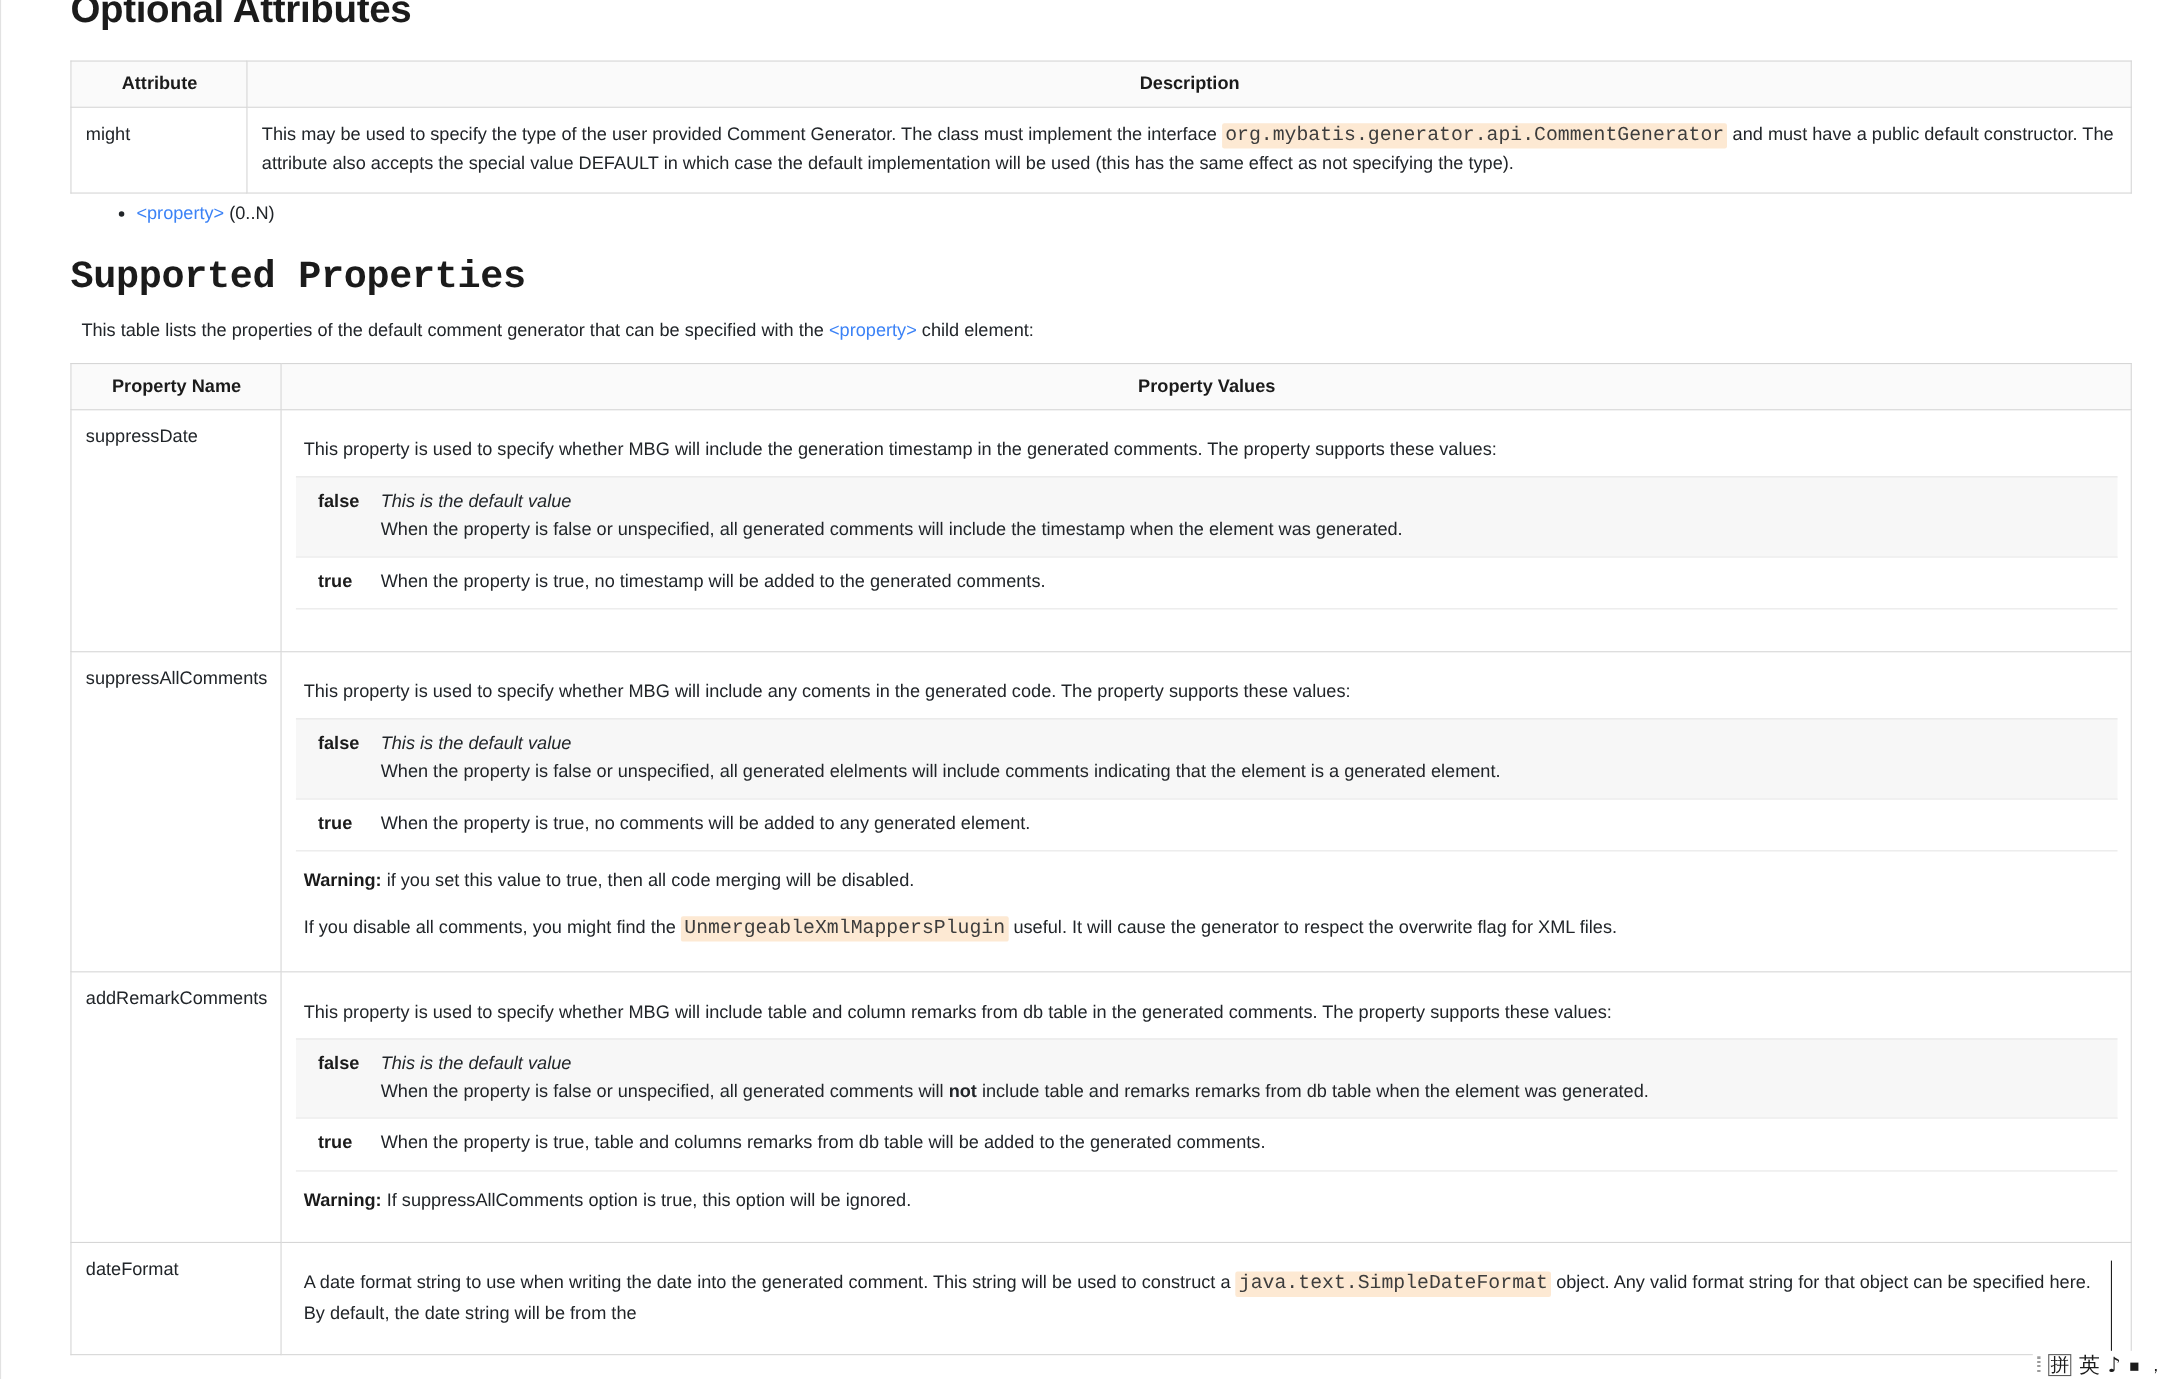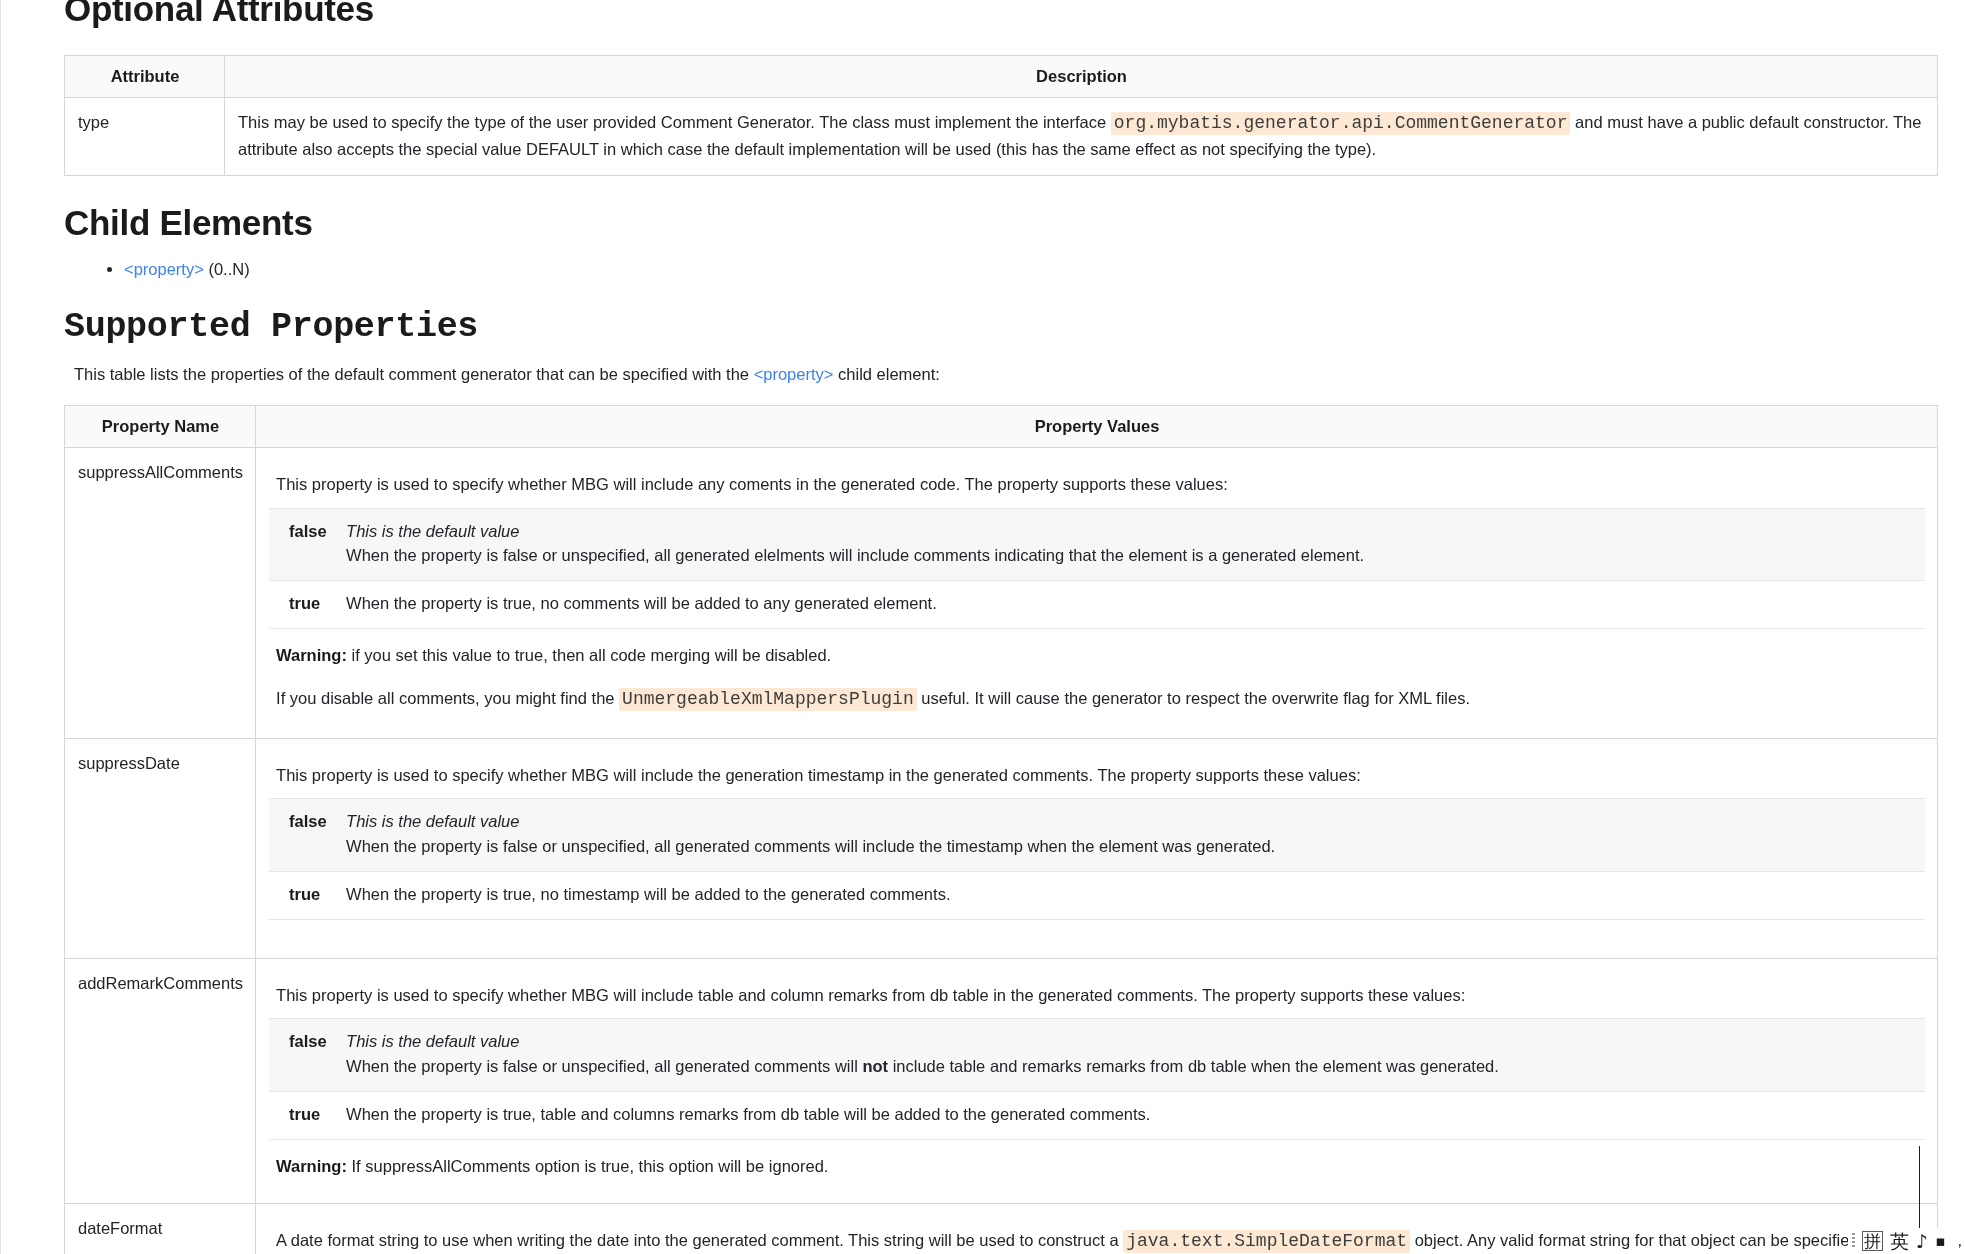--- a/index.html
+++ b/index.html
@@ -220,29 +220,28 @@
 
     <table class="doc t1">
       <thead>
         <tr>
           <th class="namecol">Attribute</th>
           <th>Description</th>
         </tr>
       </thead>
       <tbody>
         <tr>
-          <td class="namecell">type</td>
+          <td class="namecell">might</td>
           <td class="desc">
             <span>This may be used to specify the type of the user provided Comment Generator. The class must implement the interface </span><code class="inline">org.mybatis.generator.api.CommentGenerator</code><span> and must have a public default constructor. The attribute also accepts the special value DEFAULT in which case the default implementation will be used (this has the same effect as not specifying the type).</span>
           </td>
         </tr>
       </tbody>
     </table>
 
-    <h1 class="sect mid">Child Elements</h1>
 
     <ul class="childlist">
       <li>
         <a class="xlink" href="#">&lt;property&gt;</a><span> (0..N)</span>
       </li>
     </ul>
 
     <h1 class="sect mid2">Supported Properties</h1>
 
     <p class="intro">
@@ -252,20 +251,45 @@
     <table class="doc t2">
       <thead>
         <tr>
           <th class="namecol-2">Property Name</th>
           <th>Property Values</th>
         </tr>
       </thead>
       <tbody>
 
         <tr>
+          <td class="namecell-2">suppressDate</td>
+          <td class="valuescell">
+            <div class="vc-lead">This property is used to specify whether MBG will include the generation timestamp in the generated comments. The property supports these values:</div>
+
+            <div class="vc-block shaded">
+              <div class="vc-row">
+                <div class="vc-term">false</div>
+                <div class="vc-def">
+                  <span class="ital">This is the default value</span>
+                  <span class="second">When the property is false or unspecified, all generated comments will include the timestamp when the element was generated.</span>
+                </div>
+              </div>
+            </div>
+
+            <div class="vc-block plain">
+              <div class="vc-row">
+                <div class="vc-term">true</div>
+                <div class="vc-def">When the property is true, no timestamp will be added to the generated comments.</div>
+              </div>
+            </div>
+            <div style="height:26px"></div>
+          </td>
+        </tr>
+
+        <tr>
           <td class="namecell-2">suppressAllComments</td>
           <td class="valuescell">
             <div class="vc-lead">This property is used to specify whether MBG will include any coments in the generated code. The property supports these values:</div>
 
             <div class="vc-block shaded">
               <div class="vc-row">
                 <div class="vc-term">false</div>
                 <div class="vc-def">
                   <span class="ital">This is the default value</span>
                   <span class="second">When the property is false or unspecified, all generated elelments will include comments indicating that the element is a generated element.</span>
@@ -280,45 +304,20 @@
               </div>
             </div>
 
             <div class="vc-note">
               <b>Warning:</b><span> if you set this value to true, then all code merging will be disabled.</span>
             </div>
 
             <div class="vc-note last">
               <span>If you disable all comments, you might find the </span><code class="inline">UnmergeableXmlMappersPlugin</code><span> useful. It will cause the generator to respect the overwrite flag for XML files.</span>
             </div>
-          </td>
-        </tr>
-
-        <tr>
-          <td class="namecell-2">suppressDate</td>
-          <td class="valuescell">
-            <div class="vc-lead">This property is used to specify whether MBG will include the generation timestamp in the generated comments. The property supports these values:</div>
-
-            <div class="vc-block shaded">
-              <div class="vc-row">
-                <div class="vc-term">false</div>
-                <div class="vc-def">
-                  <span class="ital">This is the default value</span>
-                  <span class="second">When the property is false or unspecified, all generated comments will include the timestamp when the element was generated.</span>
-                </div>
-              </div>
-            </div>
-
-            <div class="vc-block plain">
-              <div class="vc-row">
-                <div class="vc-term">true</div>
-                <div class="vc-def">When the property is true, no timestamp will be added to the generated comments.</div>
-              </div>
-            </div>
-            <div style="height:26px"></div>
           </td>
         </tr>
 
         <tr>
           <td class="namecell-2">addRemarkComments</td>
           <td class="valuescell">
             <div class="vc-lead">This property is used to specify whether MBG will include table and column remarks from db table in the generated comments. The property supports these values:</div>
 
             <div class="vc-block shaded">
               <div class="vc-row">

